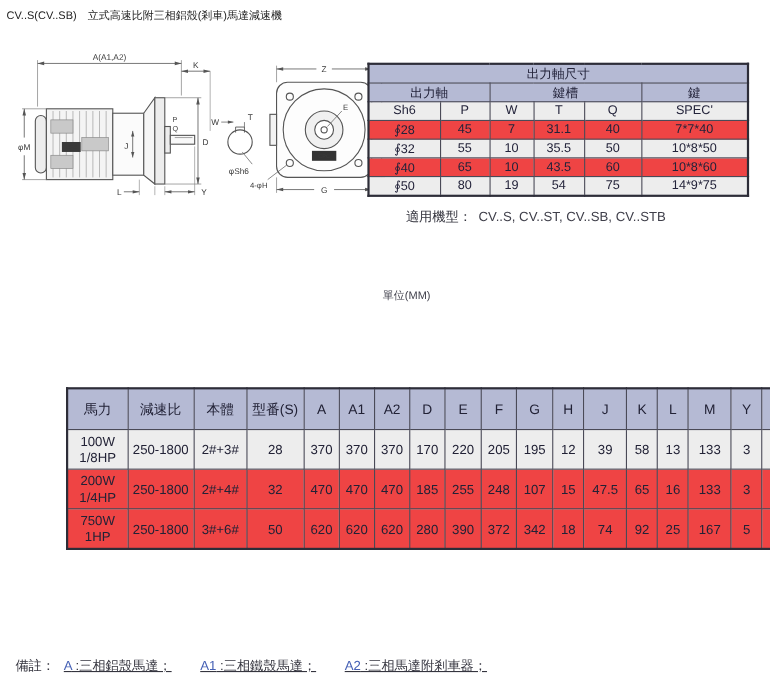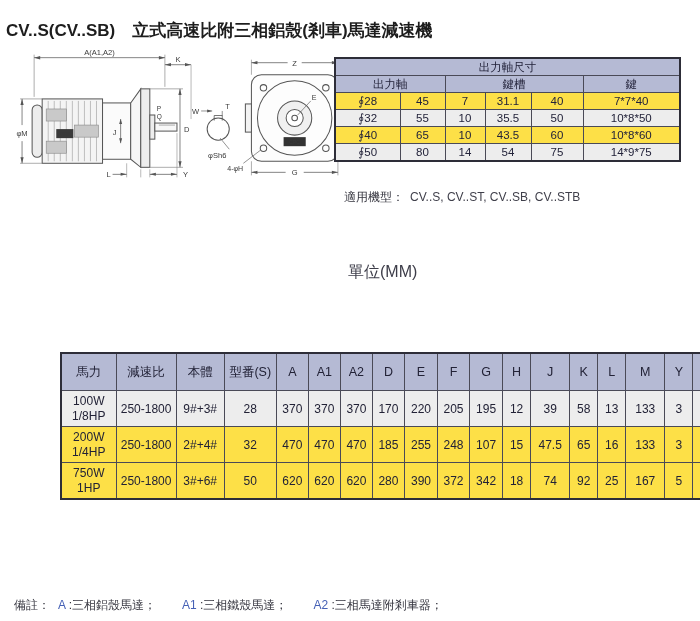--- a/index.html
+++ b/index.html
@@ -1,43 +1,43 @@
 <!DOCTYPE html>
 <html><head>
 <meta charset="utf-8">
 <style>
   html,body{margin:0;padding:0;}
   body{width:700px;height:621px;position:relative;background:#ffffff;
        font-family:"Liberation Sans","DejaVu Sans",sans-serif;color:#222;}
-  .title{position:absolute;left:6px;top:19px;font-size:17px;color:#1d1d1d;font-weight:bold;}
+  .title{position:absolute;left:6px;top:7px;font-size:10px;color:#1d1d1d;}
   
   .drawing{position:absolute;left:12px;top:44px;width:340px;height:140px;}
   .drawing text{font-family:"Liberation Sans","DejaVu Sans",sans-serif;fill:#3a3a3a;}
   
   .shaft-table{position:absolute;left:334px;top:57px;width:345px;
        border-collapse:collapse;table-layout:fixed;font-size:11.5px;
        border:2px solid #2d2d38;}
   .shaft-table td{border:1px solid #4a4a57;text-align:center;height:16px;
        padding:0 1px;color:#23233a;}
   
   .dim-table{position:absolute;left:14px;top:352px;width:672px;
        border-collapse:collapse;table-layout:fixed;font-size:12px;
        border:2px solid #2d2d38;margin-left:46px;}
   .dim-table td{border:1px solid #4a4a57;text-align:center;height:35px;
        padding:0 1px;color:#222236;}
   .dim-table tr.head td{height:36px;font-size:12.5px;}
-  .lav{background:#fde047;}
+  .lav{background:#ef4444;}
   .lite{background:#ededed;}
   .hdr{background:#b5bad4;}
   .power{white-space:pre-line;line-height:1.25;}
-  .models{position:absolute;left:344px;top:189px;font-size:12px;color:#3f3f4a;}
+  .models{position:absolute;left:369px;top:189px;font-size:12px;color:#3f3f4a;}
   .models .lbl{color:#33333d;margin-right:6px;}
-  .unit{position:absolute;left:348px;top:262px;font-size:16px;color:#3d3d49;}
+  .unit{position:absolute;left:348px;top:262px;font-size:10px;color:#3d3d49;}
   .footnote{position:absolute;left:14px;top:597px;font-size:12px;color:#35353f;}
-  .fn-item{margin-left:26px;}
+  .fn-item{margin-left:26px;text-decoration:underline;}
   .fn-item.first{margin-left:8px;}
   .fn-code{color:#4560b5;}
 </style>
 </head>
 <body>
 
 <div class="title">CV..S(CV..SB)　立式高速比附三相鋁殼(剎車)馬達減速機</div>
 
 <svg class="drawing" viewBox="0 0 338 138">
   <g stroke="#555" stroke-width="1" fill="none">
@@ -186,20 +186,28 @@
   <tbody>
       <tr>
         <td colspan="6" class="hdr">出力軸尺寸</td>
       </tr>
   <tr>
     <td colspan="2" class="hdr">出力軸</td>
     <td colspan="3" class="hdr">鍵槽</td>
     <td class="hdr">鍵</td>
   </tr>
   <tr>
+    <td class="lite">Sh6</td>
+    <td class="lite">P</td>
+    <td class="lite">W</td>
+    <td class="lite">T</td>
+    <td class="lite">Q</td>
+    <td class="lite">SPEC'</td>
+  </tr>
+  <tr>
     <td class="lav">∮28</td>
     <td class="lav">45</td>
     <td class="lav">7</td>
     <td class="lav">31.1</td>
     <td class="lav">40</td>
     <td class="lav">7*7*40</td>
   </tr>
   <tr>
     <td class="lite">∮32</td>
     <td class="lite">55</td>
@@ -212,21 +220,21 @@
     <td class="lav">∮40</td>
     <td class="lav">65</td>
     <td class="lav">10</td>
     <td class="lav">43.5</td>
     <td class="lav">60</td>
     <td class="lav">10*8*60</td>
   </tr>
   <tr>
     <td class="lite">∮50</td>
     <td class="lite">80</td>
-    <td class="lite">14</td>
+    <td class="lite">19</td>
     <td class="lite">54</td>
     <td class="lite">75</td>
     <td class="lite">14*9*75</td>
   </tr>
 </tbody>
   </table>
 
 <div class="models">
   <span class="lbl">適用機型：</span><span>CV..S, CV..ST, CV..SB, CV..STB</span>
 </div>
@@ -272,21 +280,21 @@
     <td class="hdr">K</td>
     <td class="hdr">L</td>
     <td class="hdr">M</td>
     <td class="hdr">Y</td>
     <td class="hdr">Z</td>
   </tr>
   <tr>
     <td class="lite power">100W
 1/8HP</td>
     <td class="lite">250-1800</td>
-    <td class="lite">9#+3#</td>
+    <td class="lite">2#+3#</td>
     <td class="lite">28</td>
     <td class="lite">370</td>
     <td class="lite">370</td>
     <td class="lite">370</td>
     <td class="lite">170</td>
     <td class="lite">220</td>
     <td class="lite">205</td>
     <td class="lite">195</td>
     <td class="lite">12</td>
     <td class="lite">39</td>

